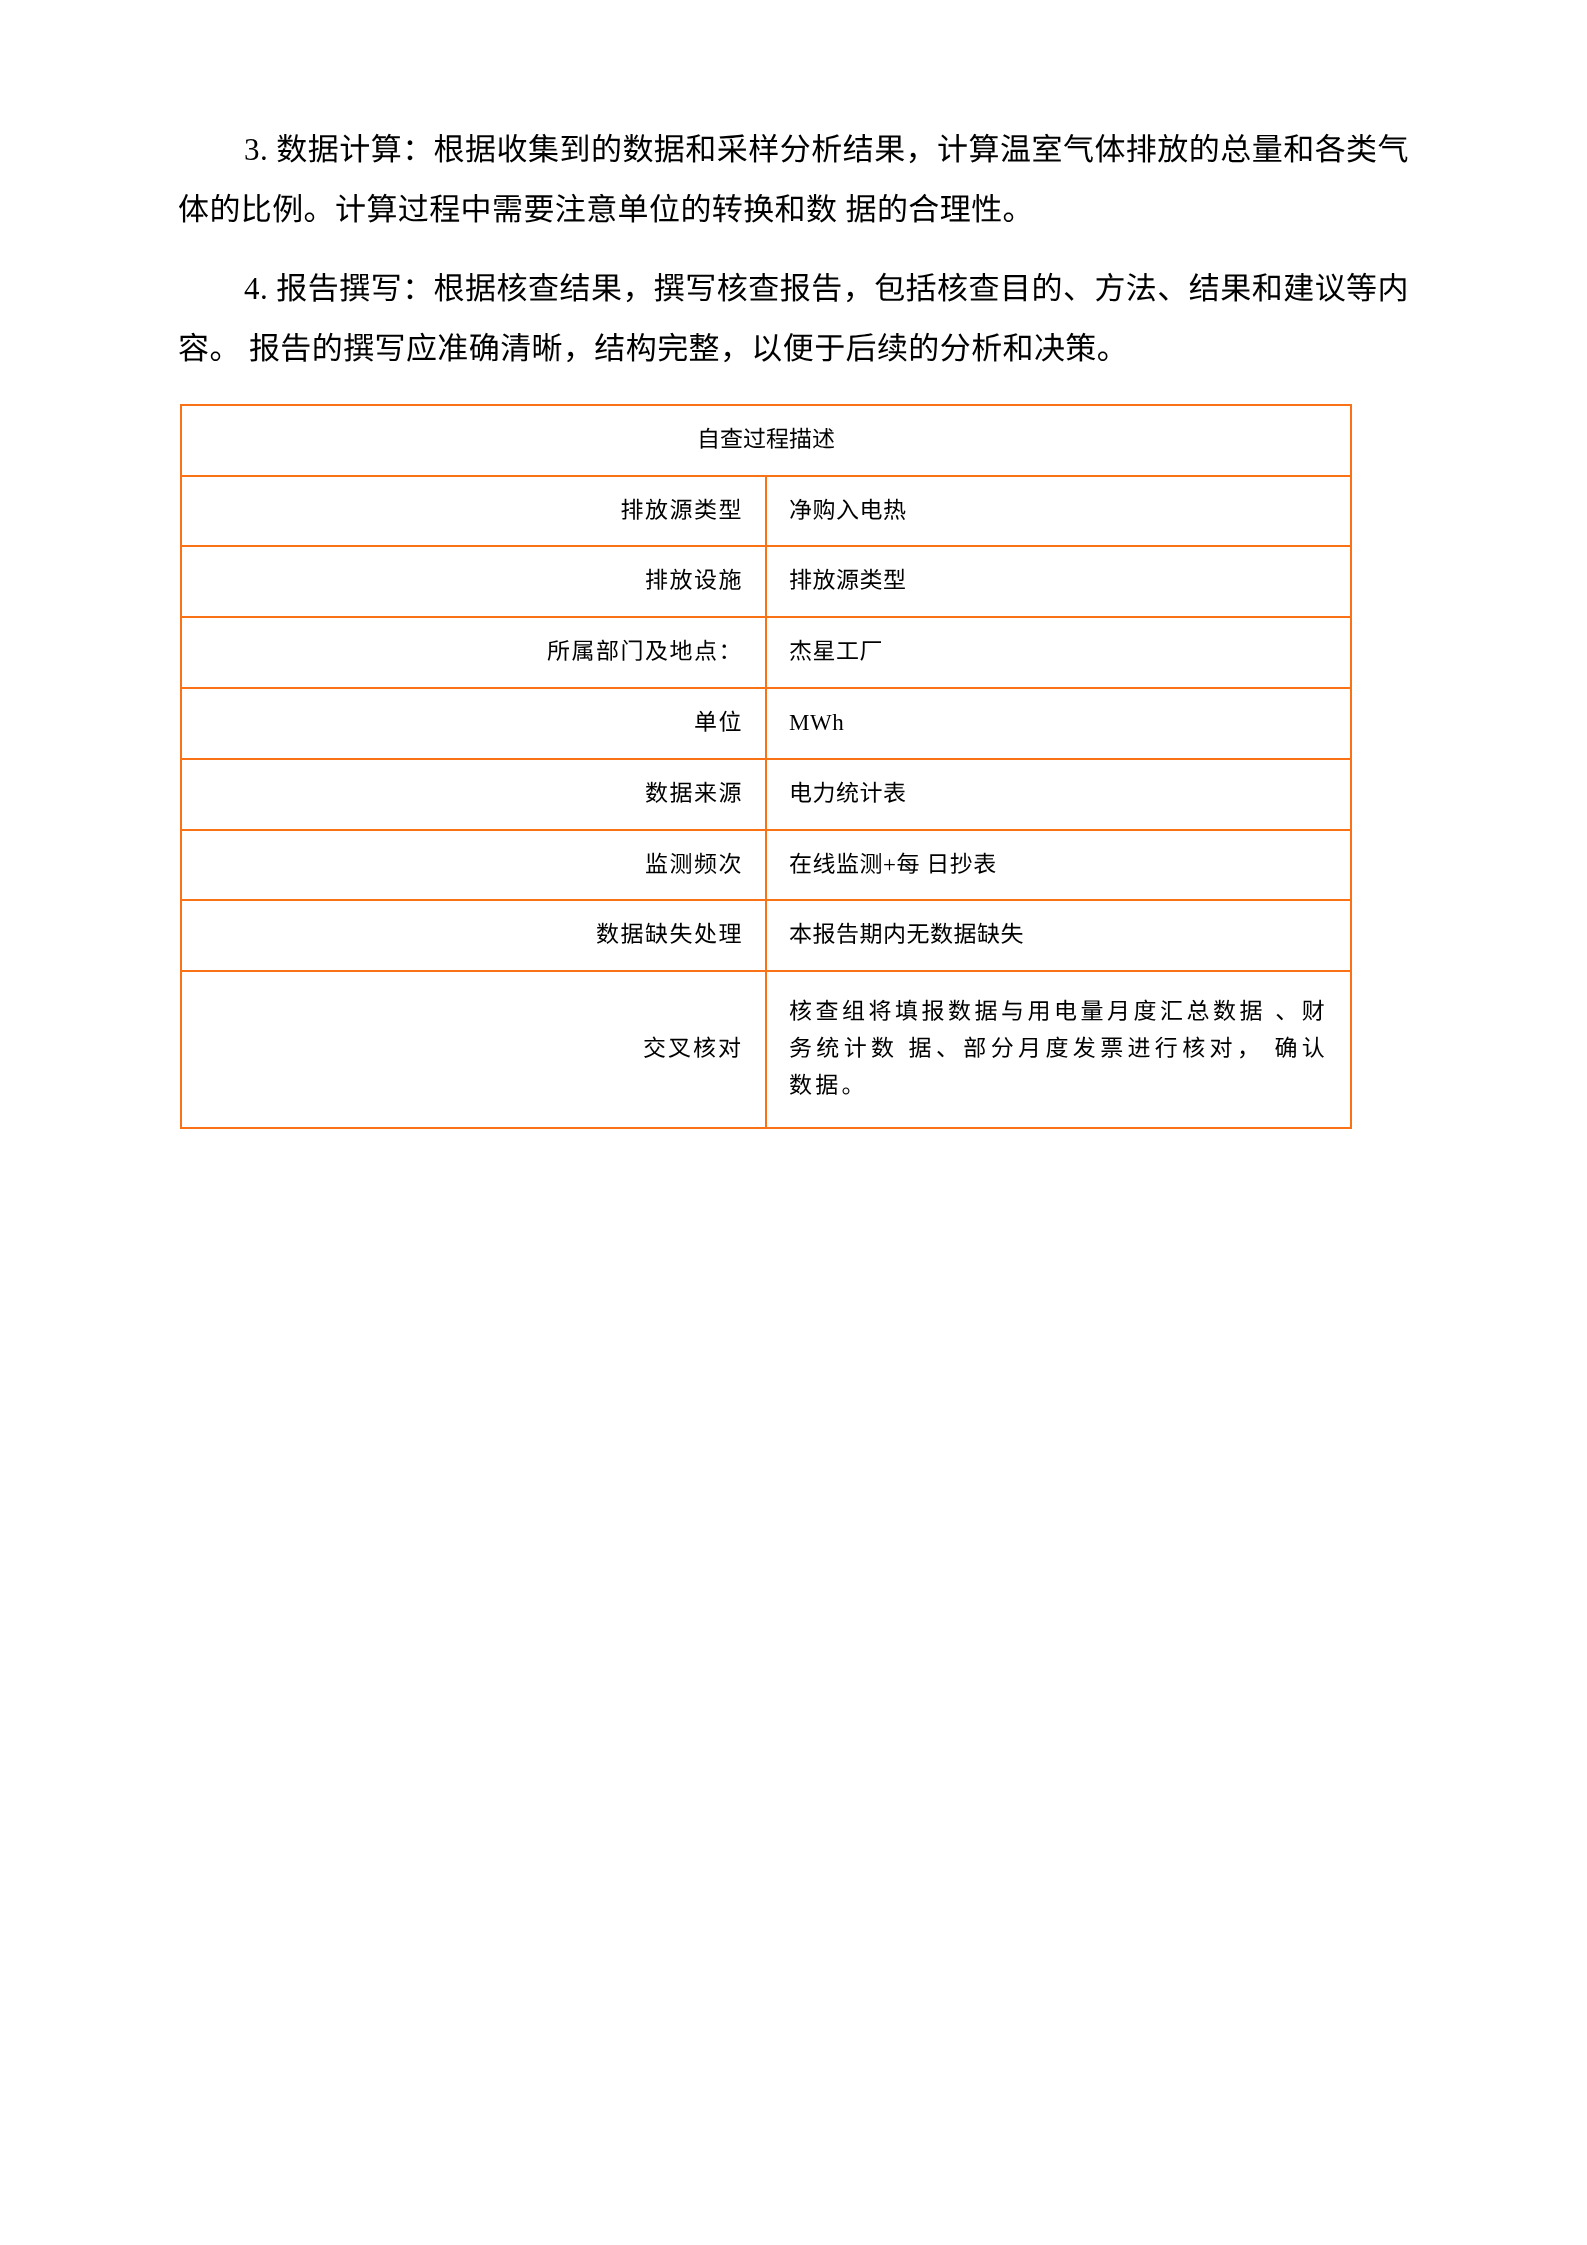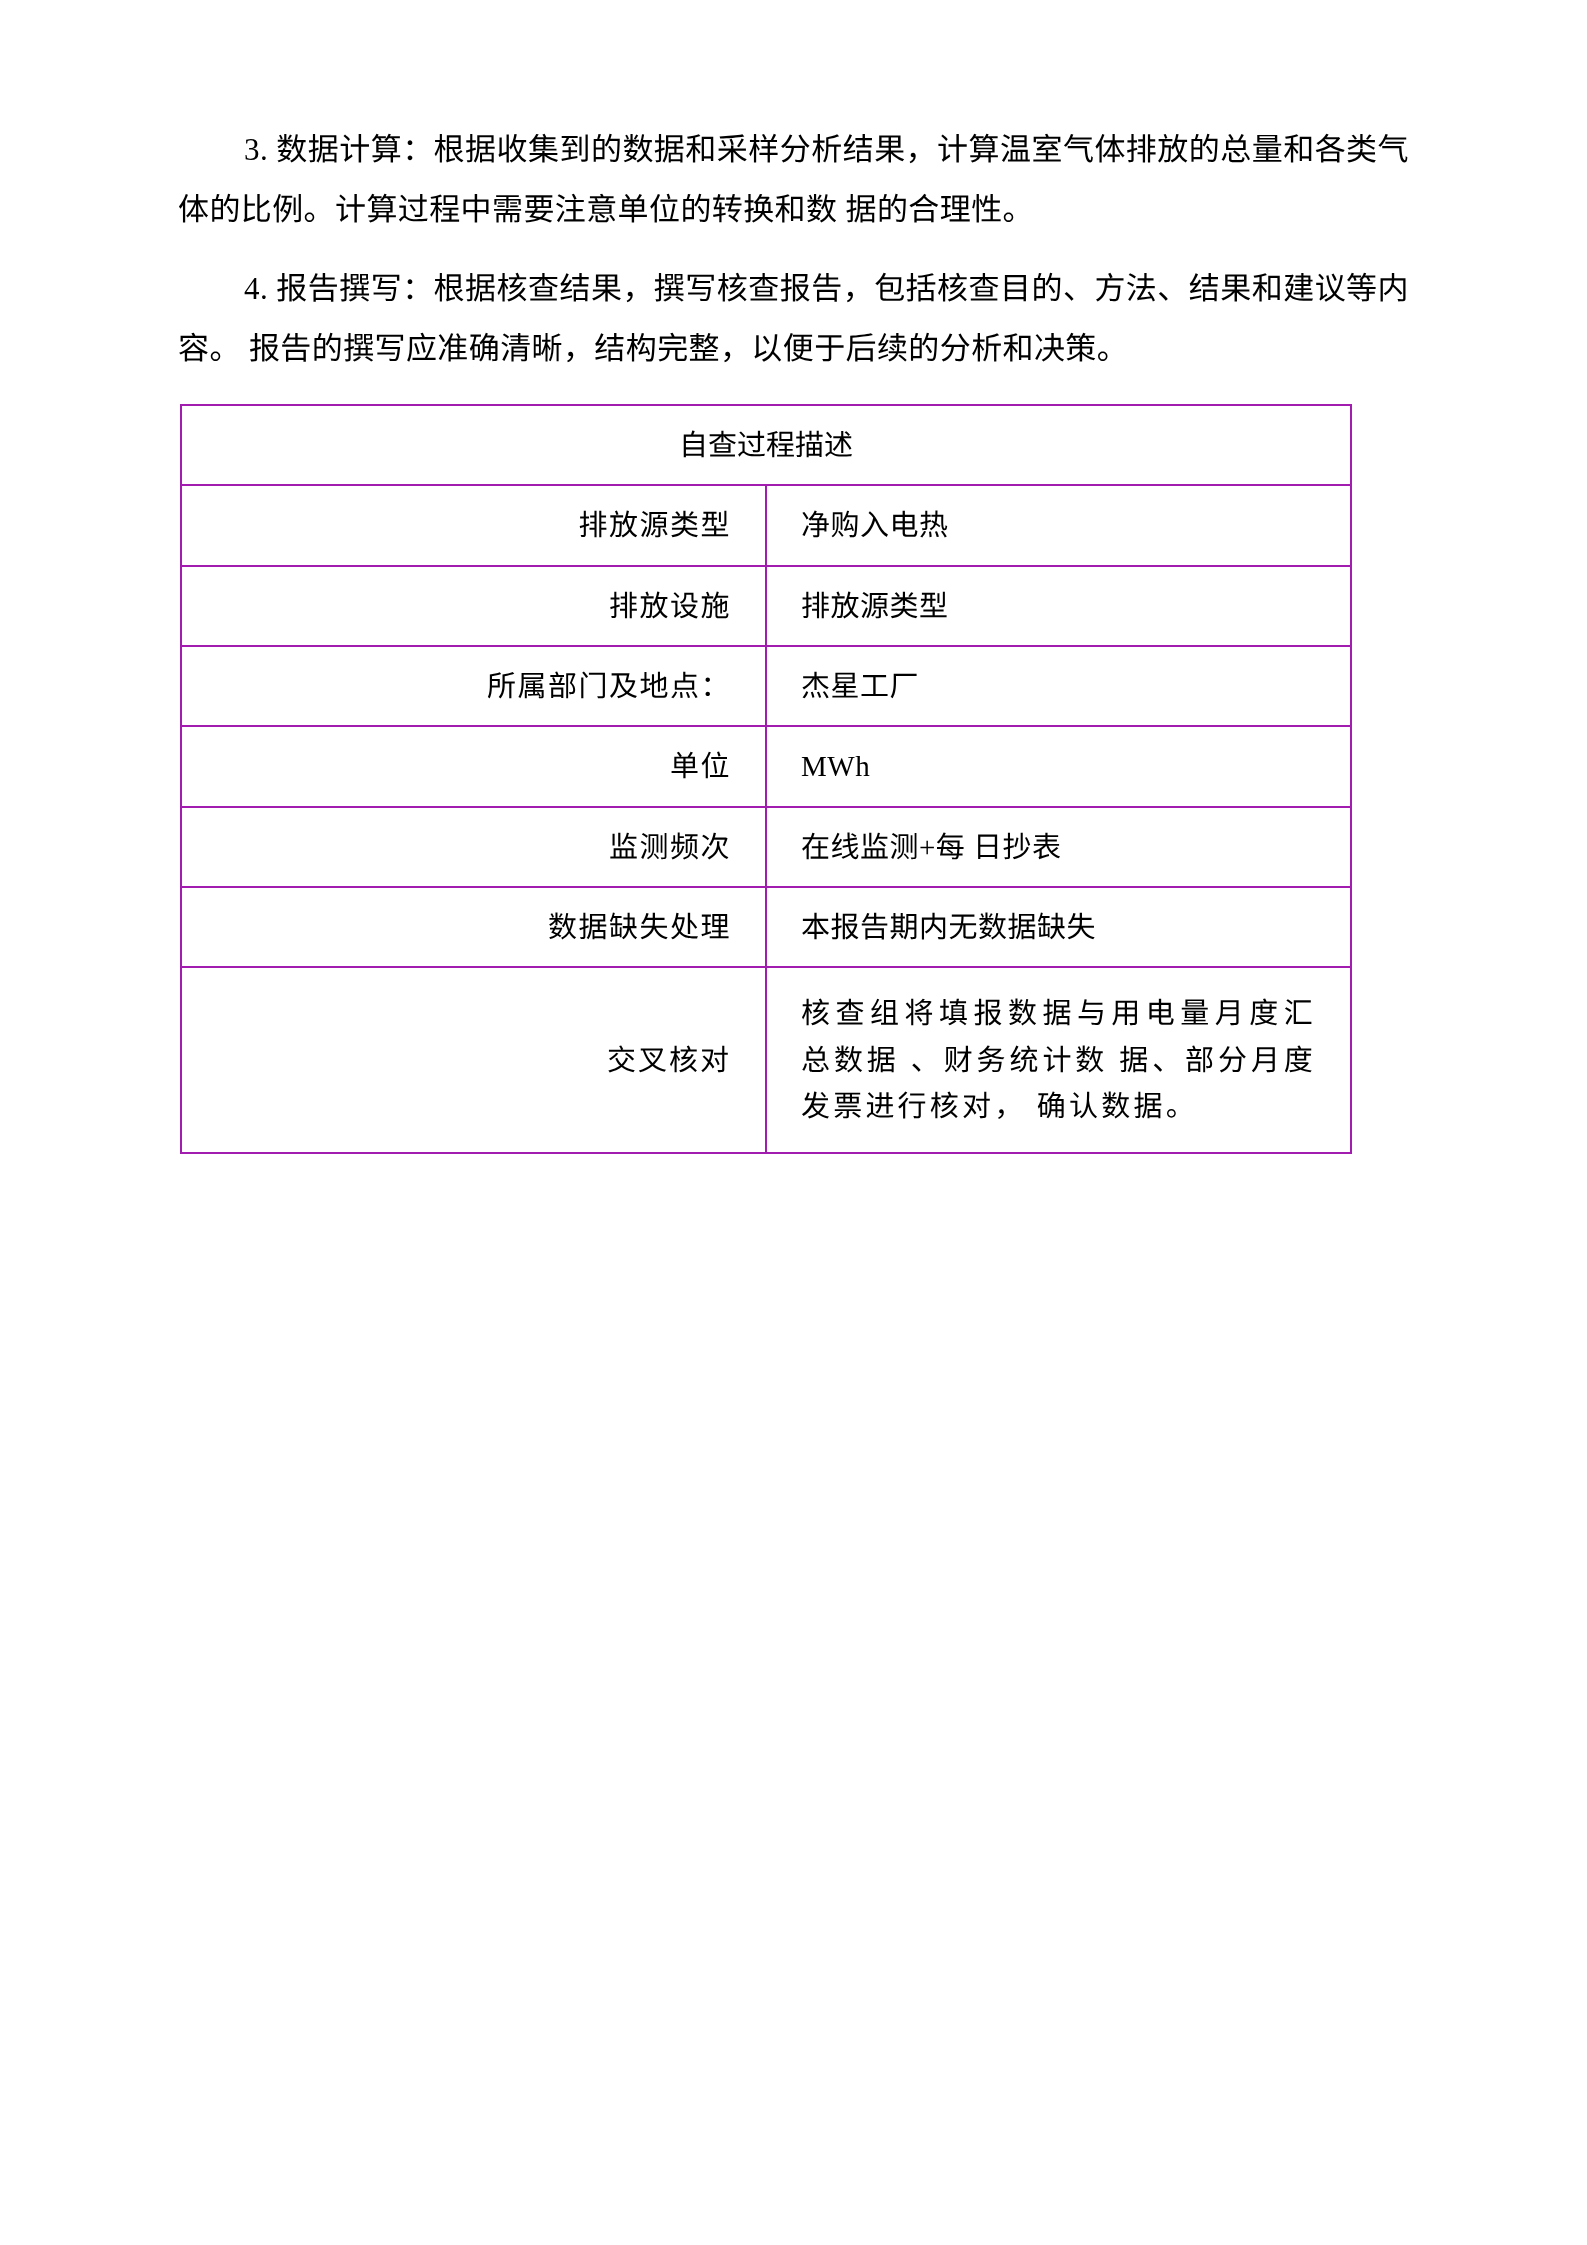--- a/index.html
+++ b/index.html
@@ -37,23 +37,23 @@
   .para-4 {
     margin-bottom: 24px;
   }
   table.selfcheck {
     border-collapse: collapse;
     width: 1172px;
     margin: 0 auto 0 2px;
     table-layout: fixed;
   }
   table.selfcheck td {
-    border: 2px solid #a21caf;
-    font-size: 29px;
-    padding: 16px 34px;
+    border: 2px solid #f97316;
+    font-size: 23px;
+    padding: 16px 22px;
     vertical-align: middle;
     line-height: 1.6;
   }
   td.title-cell {
     text-align: center;
     font-size: 31px;
     padding: 24px 10px 26px 10px;
   }
   td.label-cell {
     width: 300px;
@@ -107,20 +107,24 @@
       </tr>
       <tr>
         <td class="label-cell">所属部门及地点：</td>
         <td class="value-cell">杰星工厂</td>
       </tr>
       <tr>
         <td class="label-cell">单位</td>
         <td class="value-cell mono">MWh</td>
       </tr>
       <tr>
+        <td class="label-cell">数据来源</td>
+        <td class="value-cell"> 电力统计表</td>
+      </tr>
+      <tr>
         <td class="label-cell">监测频次</td>
         <td class="value-cell">在线监测+每 日抄表</td>
       </tr>
       <tr>
         <td class="label-cell">数据缺失处理</td>
         <td class="value-cell">本报告期内无数据缺失</td>
       </tr>
       <tr class="tall">
         <td class="label-cell cross-label">交叉核对</td>
         <td class="value-cell cross-value">核查组将填报数据与用电量月度汇总数据 、财务统计数 据、部分月度发票进行核对， 确认数据。</td>

